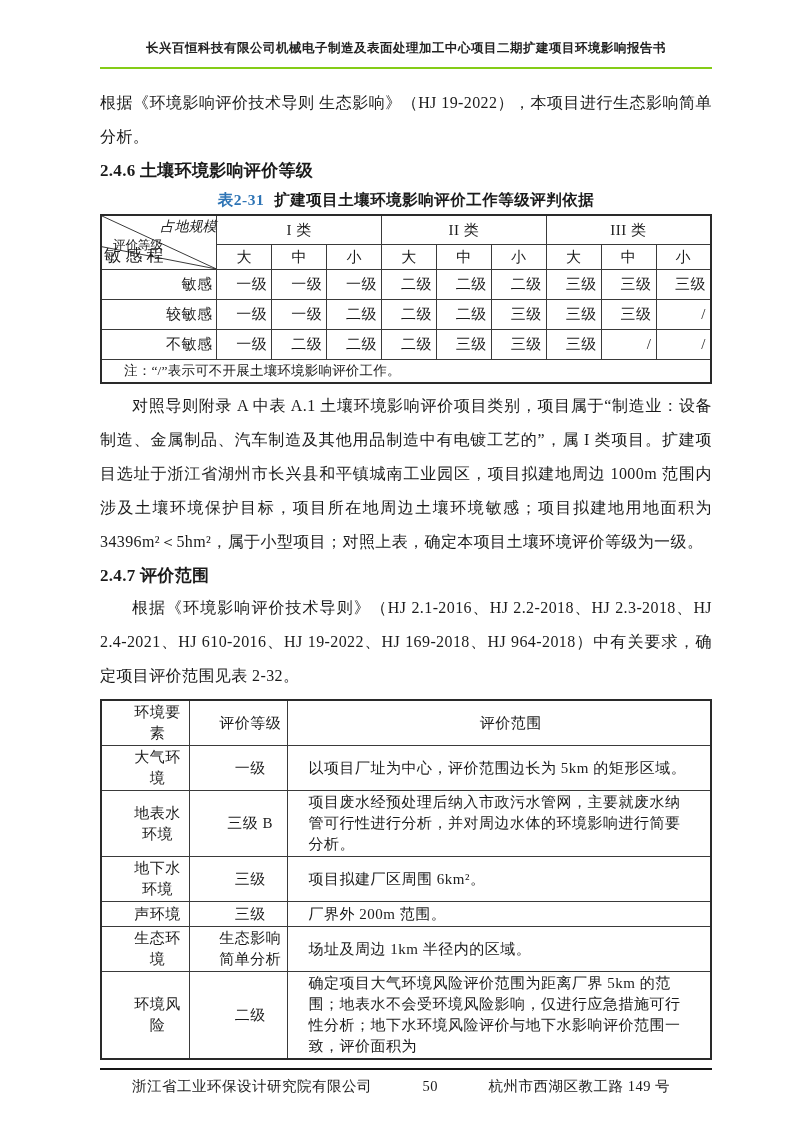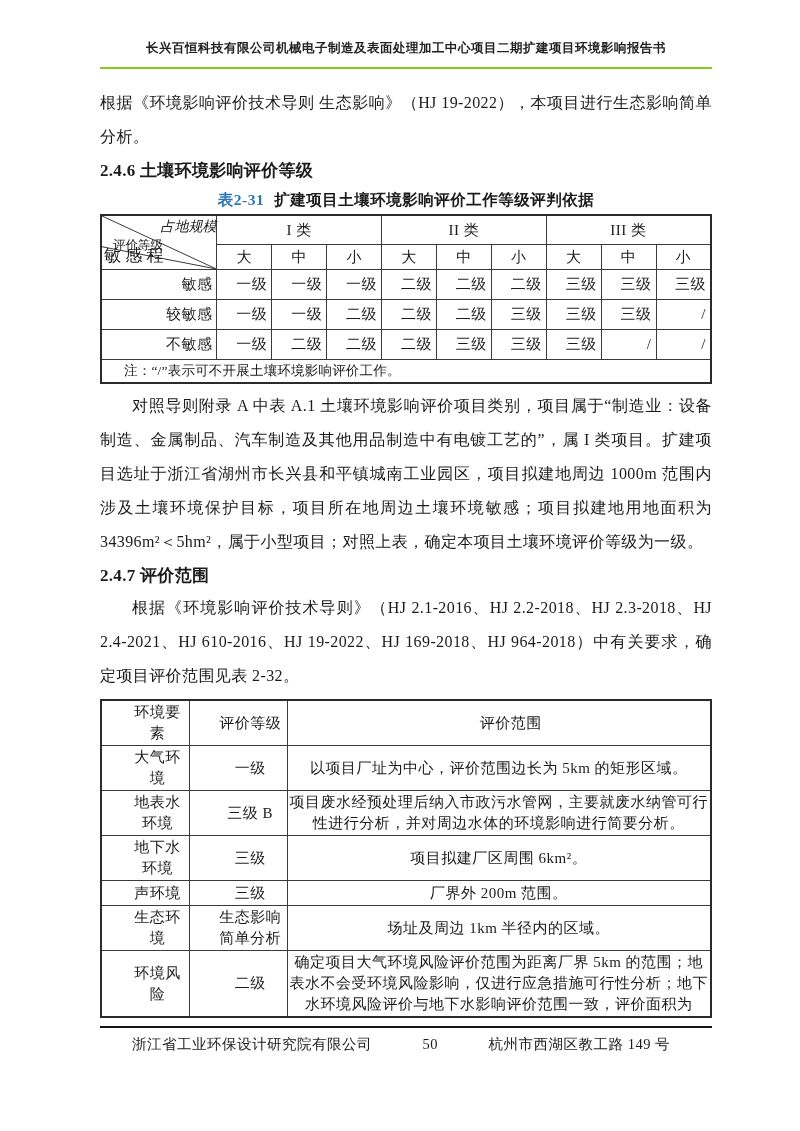--- a/index.html
+++ b/index.html
@@ -81,21 +81,21 @@
   }
   .diag-cell{position:relative;padding:0 !important;}
   .diag-svg{position:absolute;left:0;top:0;width:100%;height:100%;}
   .diag-svg line{stroke:#3a3a3a;stroke-width:1;vector-effect:non-scaling-stroke;}
   .diag-top{position:absolute;top:2px;right:0;font-size:14px;letter-spacing:0;font-style:italic;}
   .diag-mid{position:absolute;top:21px;left:11px;font-size:12.5px;letter-spacing:0;}
   .diag-bot{position:absolute;bottom:2px;left:2px;font-size:17px;letter-spacing:0;}
   
   .t32{margin-top:6px;}
   .t32 td{line-height:21px;font-size:15px;padding-left:28px;}
-  .t32 td.scope{text-align:center;padding:1px 1px;}
+  .t32 td.scope{text-align:left;padding:1px 21px;}
   .t32 .hrow td{height:21px;}
   .t32 .r-s td{height:22px;}
   
   .footer-rule{
     border-top:2px solid #151515;
     margin-top:8px;
   }
   .doc-footer{
     display:flex;
     justify-content:space-between;

